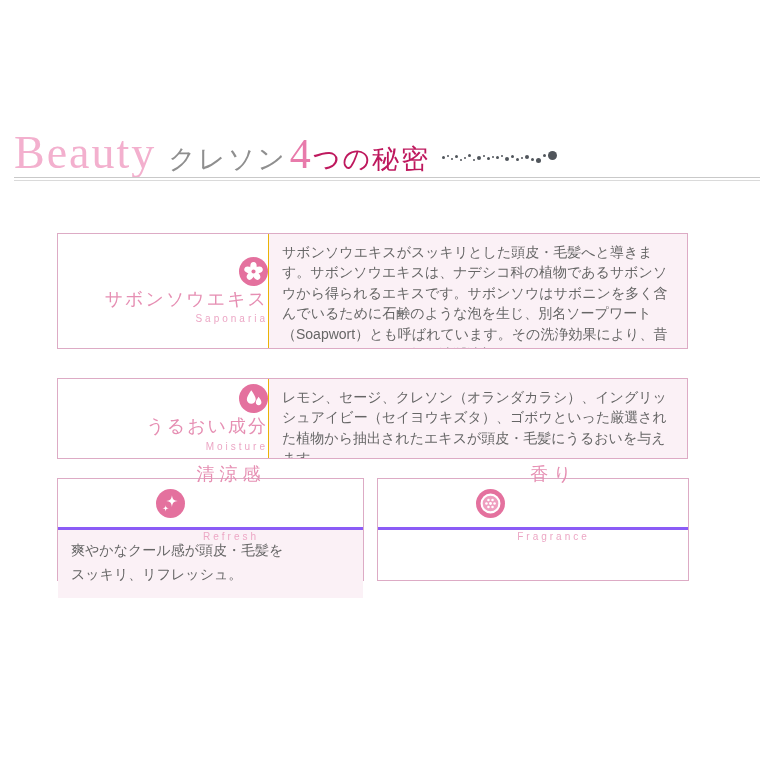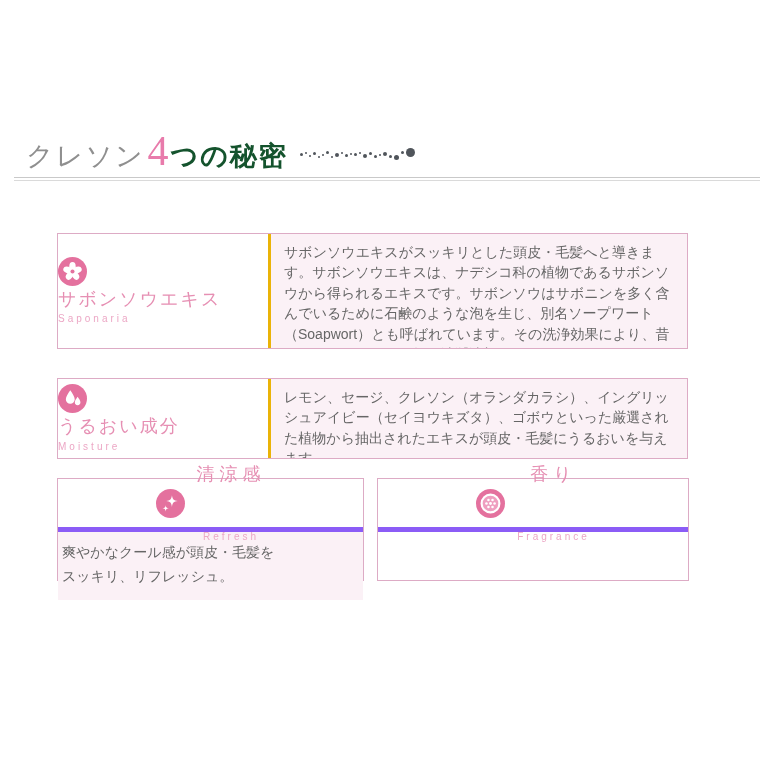--- a/index.html
+++ b/index.html
@@ -15,77 +15,78 @@
   }
   .beauty {
     font-family:"Liberation Serif", serif;
     font-size:46px; color:#f3b0ce; letter-spacing:2px; line-height:1;
   }
   .hdr-jp { font-size:27px; color:#8f8f8f; letter-spacing:2px; margin-left:12px; }
   .hdr-num {
     font-family:"Liberation Serif", serif;
     font-size:42px; color:#e87bab; margin-left:3px; line-height:1;
   }
-  .hdr-jp2 { font-size:27px; color:#14532d; letter-spacing:2px; margin-left:2px;font-weight:bold; }
+  .hdr-jp2 { font-size:27px; color:#be185d; letter-spacing:2px; margin-left:2px; }
   .dots {
     display:inline-flex; align-items:center; gap:2px;
     margin-left:12px; transform:translateY(-9px);
   }
   .dot { display:inline-block; border-radius:50%; background:#50555b; flex:none; }
   .header-rule {
     position:absolute; left:14px; top:177px; width:746px; height:2px;
     border-top:1px solid #c9c9c9; border-bottom:1px solid #dadada;
   }
 
   
   .wide-box {
     position:absolute; left:57px; width:631px;
     border:1px solid #ddabc5; display:flex; background:#ffffff; box-sizing:border-box;
   }
   .box-saponaria { top:233px; height:116px; }
   .box-moisture  { top:378px; height:81px; }
   .left-cell {
     width:210px; flex:none; display:flex; flex-direction:column;
-    align-items:flex-start; justify-content:center; gap:2px;
-    border-right:3px solid #eab308; background:#ffffff;
+    align-items:flex-end; justify-content:center; gap:2px;
+    border-right:1px solid #eab308; background:#ffffff;
   }
   .right-cell {
     flex:1; background:#fbf1f6; padding:8px 13px;
     font-size:14px; line-height:1.46; color:#666666; overflow:hidden;
   }
   .title-jp { font-size:18px; color:#e68fb3; letter-spacing:2px; line-height:1.3; }
   .title-en { font-size:10px; color:#eca7c5; letter-spacing:3px; line-height:1.2; }
 
   
   .small-box {
     position:absolute; top:478px; border:1px solid #ddabc5;
     background:#ffffff; box-sizing:border-box;
   }
   .box-refresh   { left:57px;  width:307px; height:103px; }
   .box-fragrance { left:377px; width:312px; height:103px; }
   .small-header {
     height:48px; display:flex; align-items:center; justify-content:center;
-    gap:12px; background:#ffffff; border-bottom:5px solid #8b5cf6;
+    gap:12px; background:#ffffff; border-bottom:3px solid #8b5cf6;
   }
   .small-header .title-jp { font-size:18px; letter-spacing:5px; text-align:center; }
   .small-header .title-en { letter-spacing:3px; text-align:center;margin-top:44px; }
   .title-stack { display:flex; flex-direction:column; align-items:center; gap:1px; }
   .small-body {
-    height:52px; background:#fbf1f6; padding:8px 4px; box-sizing:content-box;
+    height:52px; background:#fbf1f6; padding:8px 13px; box-sizing:content-box;
     font-size:14px; line-height:1.72; color:#666666; white-space:pre-line; overflow:hidden;
   }
 
   .icon { width:29px; height:29px; display:block; flex:none; }
 </style>
 </head>
 <body>
 
 <div class="page">
 
   <div class="header-row">
+    <span class="beauty">Beauty</span>
     <span class="hdr-jp">クレソン</span>
     <span class="hdr-num">4</span>
     <span class="hdr-jp2">つの秘密</span>
     <span class="dots">
         <span class="dot" style="height: 3px; width: 3px; transform: translateY(0px);"></span>
         <span class="dot" style="height: 2px; width: 2px; transform: translateY(-2px);"></span>
         <span class="dot" style="height: 2px; width: 2px; transform: translateY(1px);"></span>
         <span class="dot" style="height: 3px; width: 3px; transform: translateY(-1px);"></span>
         <span class="dot" style="height: 2px; width: 2px; transform: translateY(2px);"></span>
         <span class="dot" style="height: 2px; width: 2px; transform: translateY(0px);"></span>

